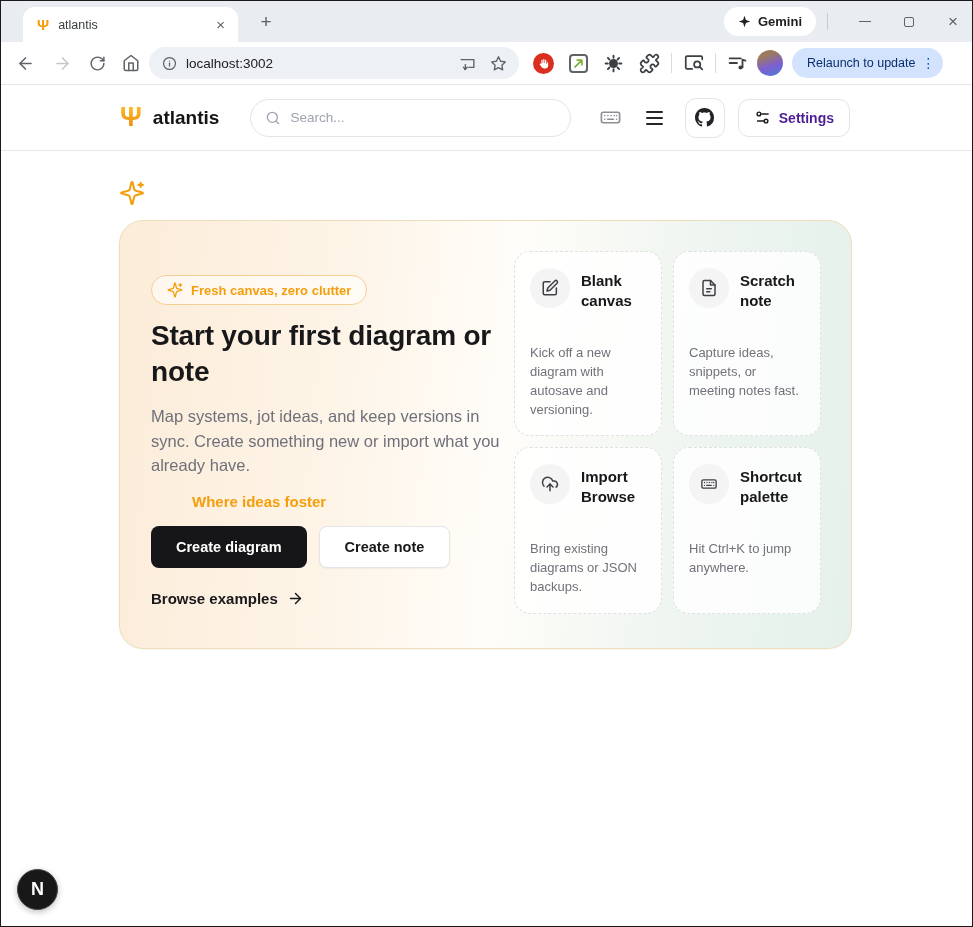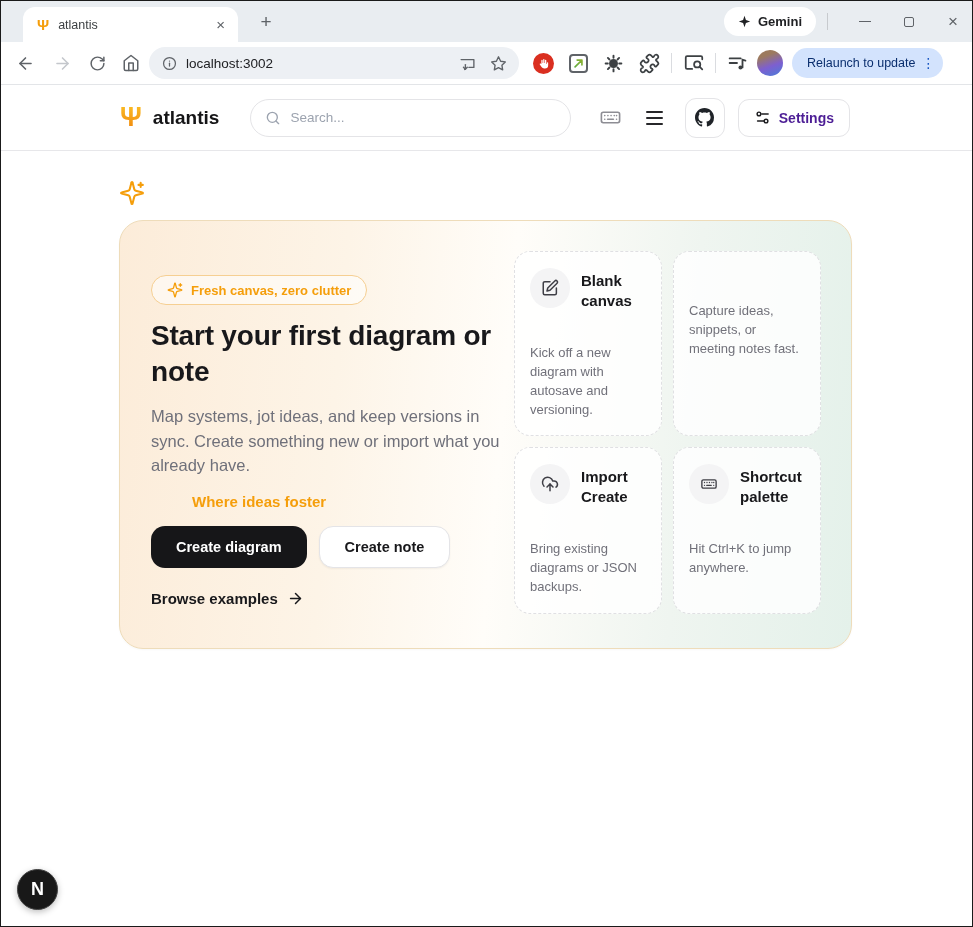--- a/index.html
+++ b/index.html
@@ -76,21 +76,21 @@
   .greeting{display:flex;align-items:center;gap:10px;}
   .greeting h1{font-size:27px;font-weight:800;color:#121214;letter-spacing:-.2px;}
   .hero{margin-top:14px;border:1px solid var(--hero-border);border-radius:24px;display:flex;padding:30px 30px 34px 31px;background:linear-gradient(95deg,var(--hero-peach) 0%,#fdf4e7 30%,#fffdf9 52%,#eff5f0 76%,var(--hero-mint) 100%);box-shadow:0 1px 2px rgba(0,0,0,.03);}
   .hero-left{width:356px;flex:none;padding-top:24px;}
   .badge{display:inline-flex;align-items:center;gap:8px;border:1px solid #f6cf92;border-radius:999px;padding:6px 15px;background:rgba(255,255,255,.55);}
   .badge-label{font-size:13px;font-weight:700;color:var(--accent);}
   .hero-title{margin-top:13px;font-size:28px;line-height:1.3;font-weight:700;color:var(--text-primary);letter-spacing:-.2px;}
   .hero-desc{margin-top:13px;font-size:16.5px;line-height:1.5;color:#6f707a;}
   .tagline{margin-top:15px;font-size:15px;font-weight:700;color:var(--accent);margin-left:41px;}
   .cta-row{margin-top:16px;display:flex;gap:12px;}
-  .btn{border:none;border-radius:14px;font-family:inherit;font-size:14.5px;font-weight:700;cursor:pointer;padding:12px 25px;}
+  .btn{border:none;border-radius:8px;font-family:inherit;font-size:14.5px;font-weight:700;cursor:pointer;padding:12px 25px;}
   .btn-dark{background:var(--dark-btn);color:#fff;}
   .btn-light{background:#fff;color:var(--text-primary);border:1px solid var(--border-soft);box-shadow:0 1px 2px rgba(0,0,0,.05);}
   .browse{margin-top:22px;display:inline-flex;align-items:center;gap:9px;font-size:15px;font-weight:700;color:var(--text-primary);cursor:pointer;}
   .hero-grid{margin-left:auto;display:grid;grid-template-columns:148px 148px;gap:11px;align-content:start;}
   .fcard{background:rgba(255,255,255,.82);border:1.5px dashed #e0e0e3;border-radius:16px;padding:16px 15px;cursor:pointer;min-height:164px;}
   .fcard-top{display:flex;align-items:flex-start;gap:11px;}
   .icon-tile{width:40px;height:40px;border-radius:50%;background:#f4f4f5;display:flex;align-items:center;justify-content:center;color:#3f3f46;flex:none;}
   .fcard-title{font-size:15px;font-weight:700;color:var(--text-primary);line-height:1.3;width:84px;padding-top:3px;}
   .fcard-desc{margin-top:34px;font-size:13px;line-height:1.45;color:var(--text-muted);}
   .row1{min-height:183px;}
@@ -314,33 +314,43 @@
                   <path d="M12 3.5H5a2 2 0 0 0-2 2V19a2 2 0 0 0 2 2h13.5a2 2 0 0 0 2-2V12"></path>
                   <path d="M18.4 2.6a2.1 2.1 0 1 1 3 3L12 15l-4 1 1-4Z"></path>
                 </svg>
             </span>
             <span class="fcard-title">Blank canvas</span>
           </div>
           <div class="fcard-desc">Kick off a new diagram with autosave and versioning.</div>
         </div>
 
         <div class="fcard row1">
+          <div class="fcard-top">
+            <span class="icon-tile">
+              <svg width="18" height="18" viewBox="0 0 24 24" fill="none" stroke="currentColor" stroke-width="2" stroke-linecap="round" stroke-linejoin="round">
+                  <path d="M14 2H6a2 2 0 0 0-2 2v16a2 2 0 0 0 2 2h12a2 2 0 0 0 2-2V8z"></path>
+                  <path d="M14 2v6h6"></path>
+                  <path d="M9 13h6M9 17h4"></path>
+                </svg>
+            </span>
+            <span class="fcard-title">Scratch note</span>
+          </div>
           <div class="fcard-desc">Capture ideas, snippets, or meeting notes fast.</div>
         </div>
 
         <div class="fcard">
           <div class="fcard-top">
             <span class="icon-tile">
               <svg width="18" height="18" viewBox="0 0 24 24" fill="none" stroke="currentColor" stroke-width="2" stroke-linecap="round" stroke-linejoin="round">
                   <path d="M4 14.9A7 7 0 1 1 15.7 8h1.8a4.5 4.5 0 0 1 2.5 8.2"></path>
                   <path d="M12 12v9"></path>
                   <path d="m16 16-4-4-4 4"></path>
                 </svg>
             </span>
-            <span class="fcard-title">Import Create</span>
+            <span class="fcard-title">Import Browse</span>
           </div>
           <div class="fcard-desc">Bring existing diagrams or JSON backups.</div>
         </div>
 
         <div class="fcard">
           <div class="fcard-top">
             <span class="icon-tile">
               <svg width="18" height="18" viewBox="0 0 24 24" fill="none" stroke="currentColor" stroke-width="1.8" stroke-linecap="round">
                   <rect x="2.5" y="6.5" width="19" height="11" rx="2"></rect>
                   <path d="M6 10h.01M9.3 10h.01M12.6 10h.01M15.9 10h.01M18.3 10h.01M6 13.8h.01M18.3 13.8h.01M9 13.8h6"></path>

